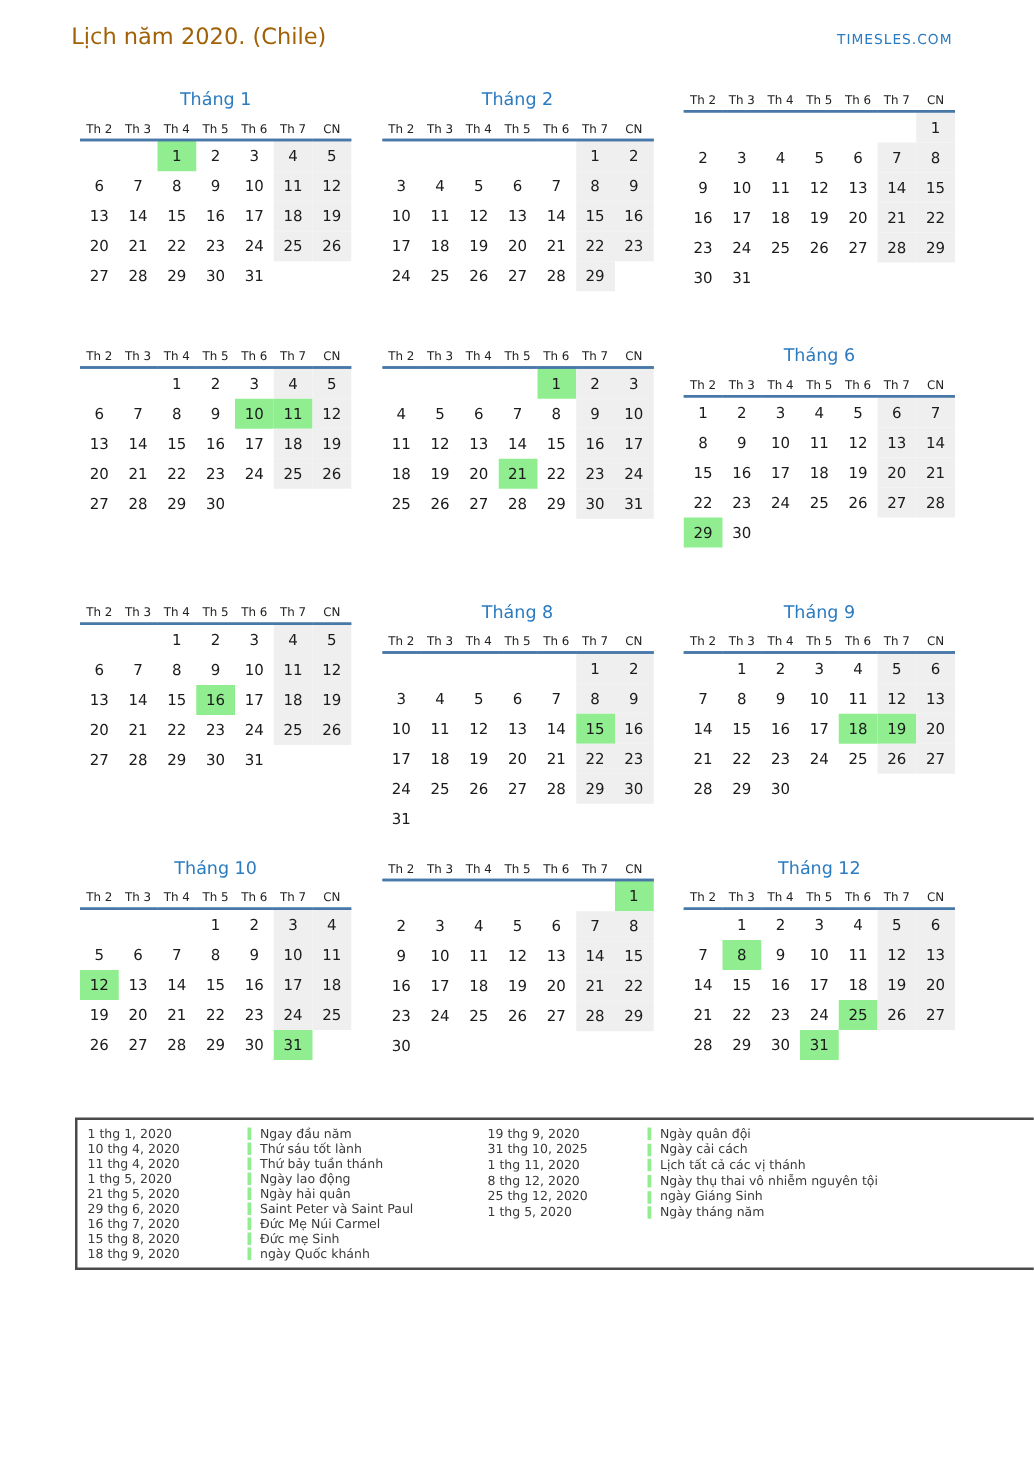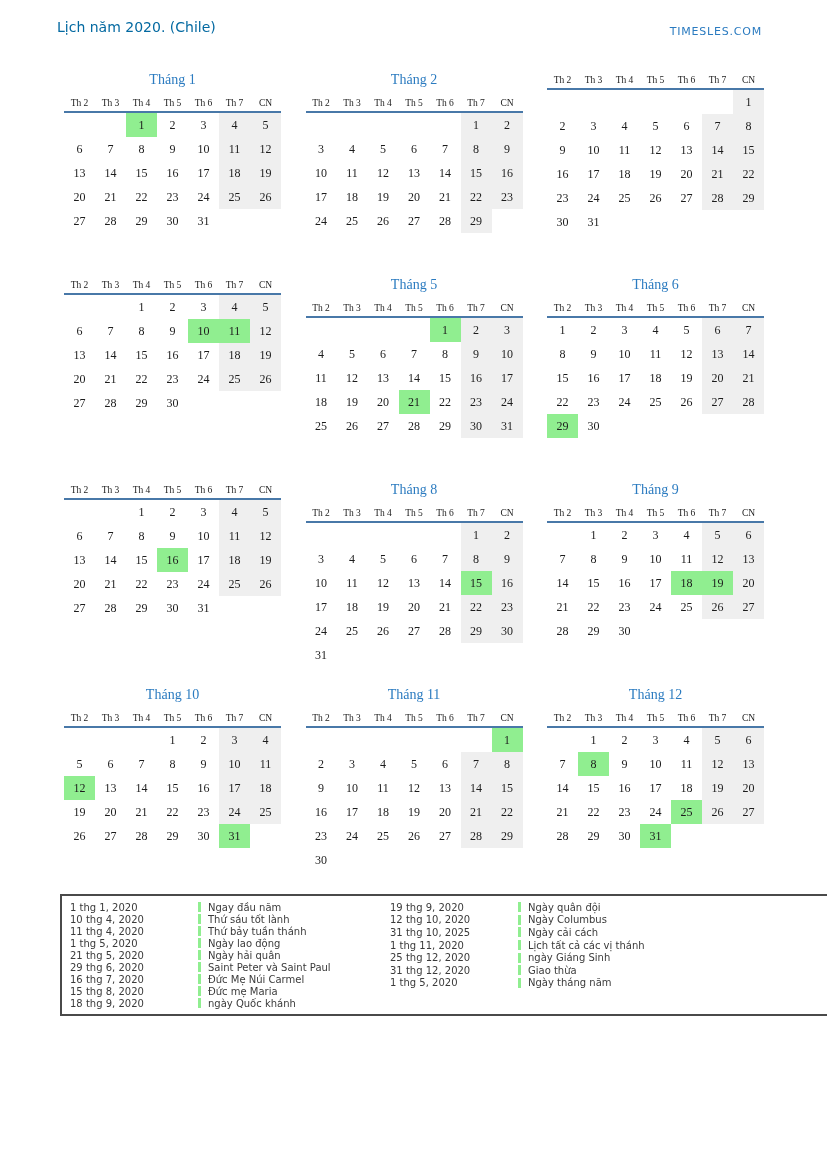--- a/index.html
+++ b/index.html
@@ -4,34 +4,33 @@
 <style>
   html, body { margin: 0; padding: 0; }
   body {
     width: 827px; height: 1169px;
     background: #ffffff;
     font-family: "DejaVu Sans", "Liberation Sans", sans-serif;
     position: relative;
   }
   .page-title {
     position: absolute; left: 57px; top: 19px;
-    font-size: 14px; color: #0369a1;
+    font-size: 18px; color: #a16207;
   }
   .site-link {
     position: absolute; right: 65px; top: 25px;
     font-size: 11px; color: #2b7bc0;
     letter-spacing: 0.8px; text-decoration: none;
   }
   .months {
     position: absolute; left: 64px; top: 72px; width: 700px;
     display: grid;
     grid-template-columns: 217px 217px 217px;
     justify-content: space-between;
     grid-auto-rows: 205px;
-    font-family: Liberation Serif, serif;
   }
   .month-title {
     text-align: center; font-size: 14px; color: #2b7bc0;
     height: 18px; margin-bottom: 5px;
   }
   .month-table { border-collapse: collapse; }
   .month-table th {
     width: 31px; height: 16px; padding: 0;
     font-weight: normal; font-size: 9.5px; color: #222222;
     border-bottom: 2px solid #4878a8;
@@ -324,21 +323,20 @@
             <td>29</td>
             <td>30</td>
             <td></td>
             <td></td>
             <td></td>
           </tr>
         </tbody>
       </table>
     </div>
     <div class="month">
-      <div class="month-title">Tháng 5</div>
       <table class="month-table">
         <thead>
           <tr>
             <th>Th 2</th>
             <th>Th 3</th>
             <th>Th 4</th>
             <th>Th 5</th>
             <th>Th 6</th>
             <th>Th 7</th>
             <th>CN</th>
@@ -710,21 +708,20 @@
             <td>28</td>
             <td>29</td>
             <td>30</td>
             <td class="holiday">31</td>
             <td></td>
           </tr>
         </tbody>
       </table>
     </div>
     <div class="month">
-      <div class="month-title">Tháng 11</div>
       <table class="month-table">
         <thead>
           <tr>
             <th>Th 2</th>
             <th>Th 3</th>
             <th>Th 4</th>
             <th>Th 5</th>
             <th>Th 6</th>
             <th>Th 7</th>
             <th>CN</th>
@@ -886,58 +883,53 @@
         <span class="legend-name">Saint Peter và Saint Paul</span>
       </div>
       <div class="legend-row">
         <span class="legend-date">16 thg 7, 2020</span>
         <span class="legend-bar"></span>
         <span class="legend-name">Đức Mẹ Núi Carmel</span>
       </div>
       <div class="legend-row">
         <span class="legend-date">15 thg 8, 2020</span>
         <span class="legend-bar"></span>
-        <span class="legend-name">Đức mẹ Maria</span>
+        <span class="legend-name">Đức mẹ Sinh</span>
       </div>
       <div class="legend-row">
         <span class="legend-date">18 thg 9, 2020</span>
         <span class="legend-bar"></span>
         <span class="legend-name">ngày Quốc khánh</span>
       </div>
     </div>
   <div class="legend-col" id="legend-right">
       <div class="legend-row">
         <span class="legend-date">19 thg 9, 2020</span>
         <span class="legend-bar"></span>
         <span class="legend-name">Ngày quân đội</span>
       </div>
       <div class="legend-row">
-        <span class="legend-date">12 thg 10, 2020</span>
-        <span class="legend-bar"></span>
-        <span class="legend-name">Ngày Columbus</span>
-      </div>
-      <div class="legend-row">
         <span class="legend-date">31 thg 10, 2025</span>
         <span class="legend-bar"></span>
         <span class="legend-name">Ngày cải cách</span>
       </div>
       <div class="legend-row">
         <span class="legend-date">1 thg 11, 2020</span>
         <span class="legend-bar"></span>
         <span class="legend-name">Lịch tất cả các vị thánh</span>
       </div>
       <div class="legend-row">
+        <span class="legend-date">8 thg 12, 2020</span>
+        <span class="legend-bar"></span>
+        <span class="legend-name">Ngày thụ thai vô nhiễm nguyên tội</span>
+      </div>
+      <div class="legend-row">
         <span class="legend-date">25 thg 12, 2020</span>
         <span class="legend-bar"></span>
         <span class="legend-name">ngày Giáng Sinh</span>
-      </div>
-      <div class="legend-row">
-        <span class="legend-date">31 thg 12, 2020</span>
-        <span class="legend-bar"></span>
-        <span class="legend-name">Giao thừa</span>
       </div>
       <div class="legend-row">
         <span class="legend-date">1 thg 5, 2020</span>
         <span class="legend-bar"></span>
         <span class="legend-name">Ngày tháng năm</span>
       </div>
     </div>
 </div>
 
 </body></html>

